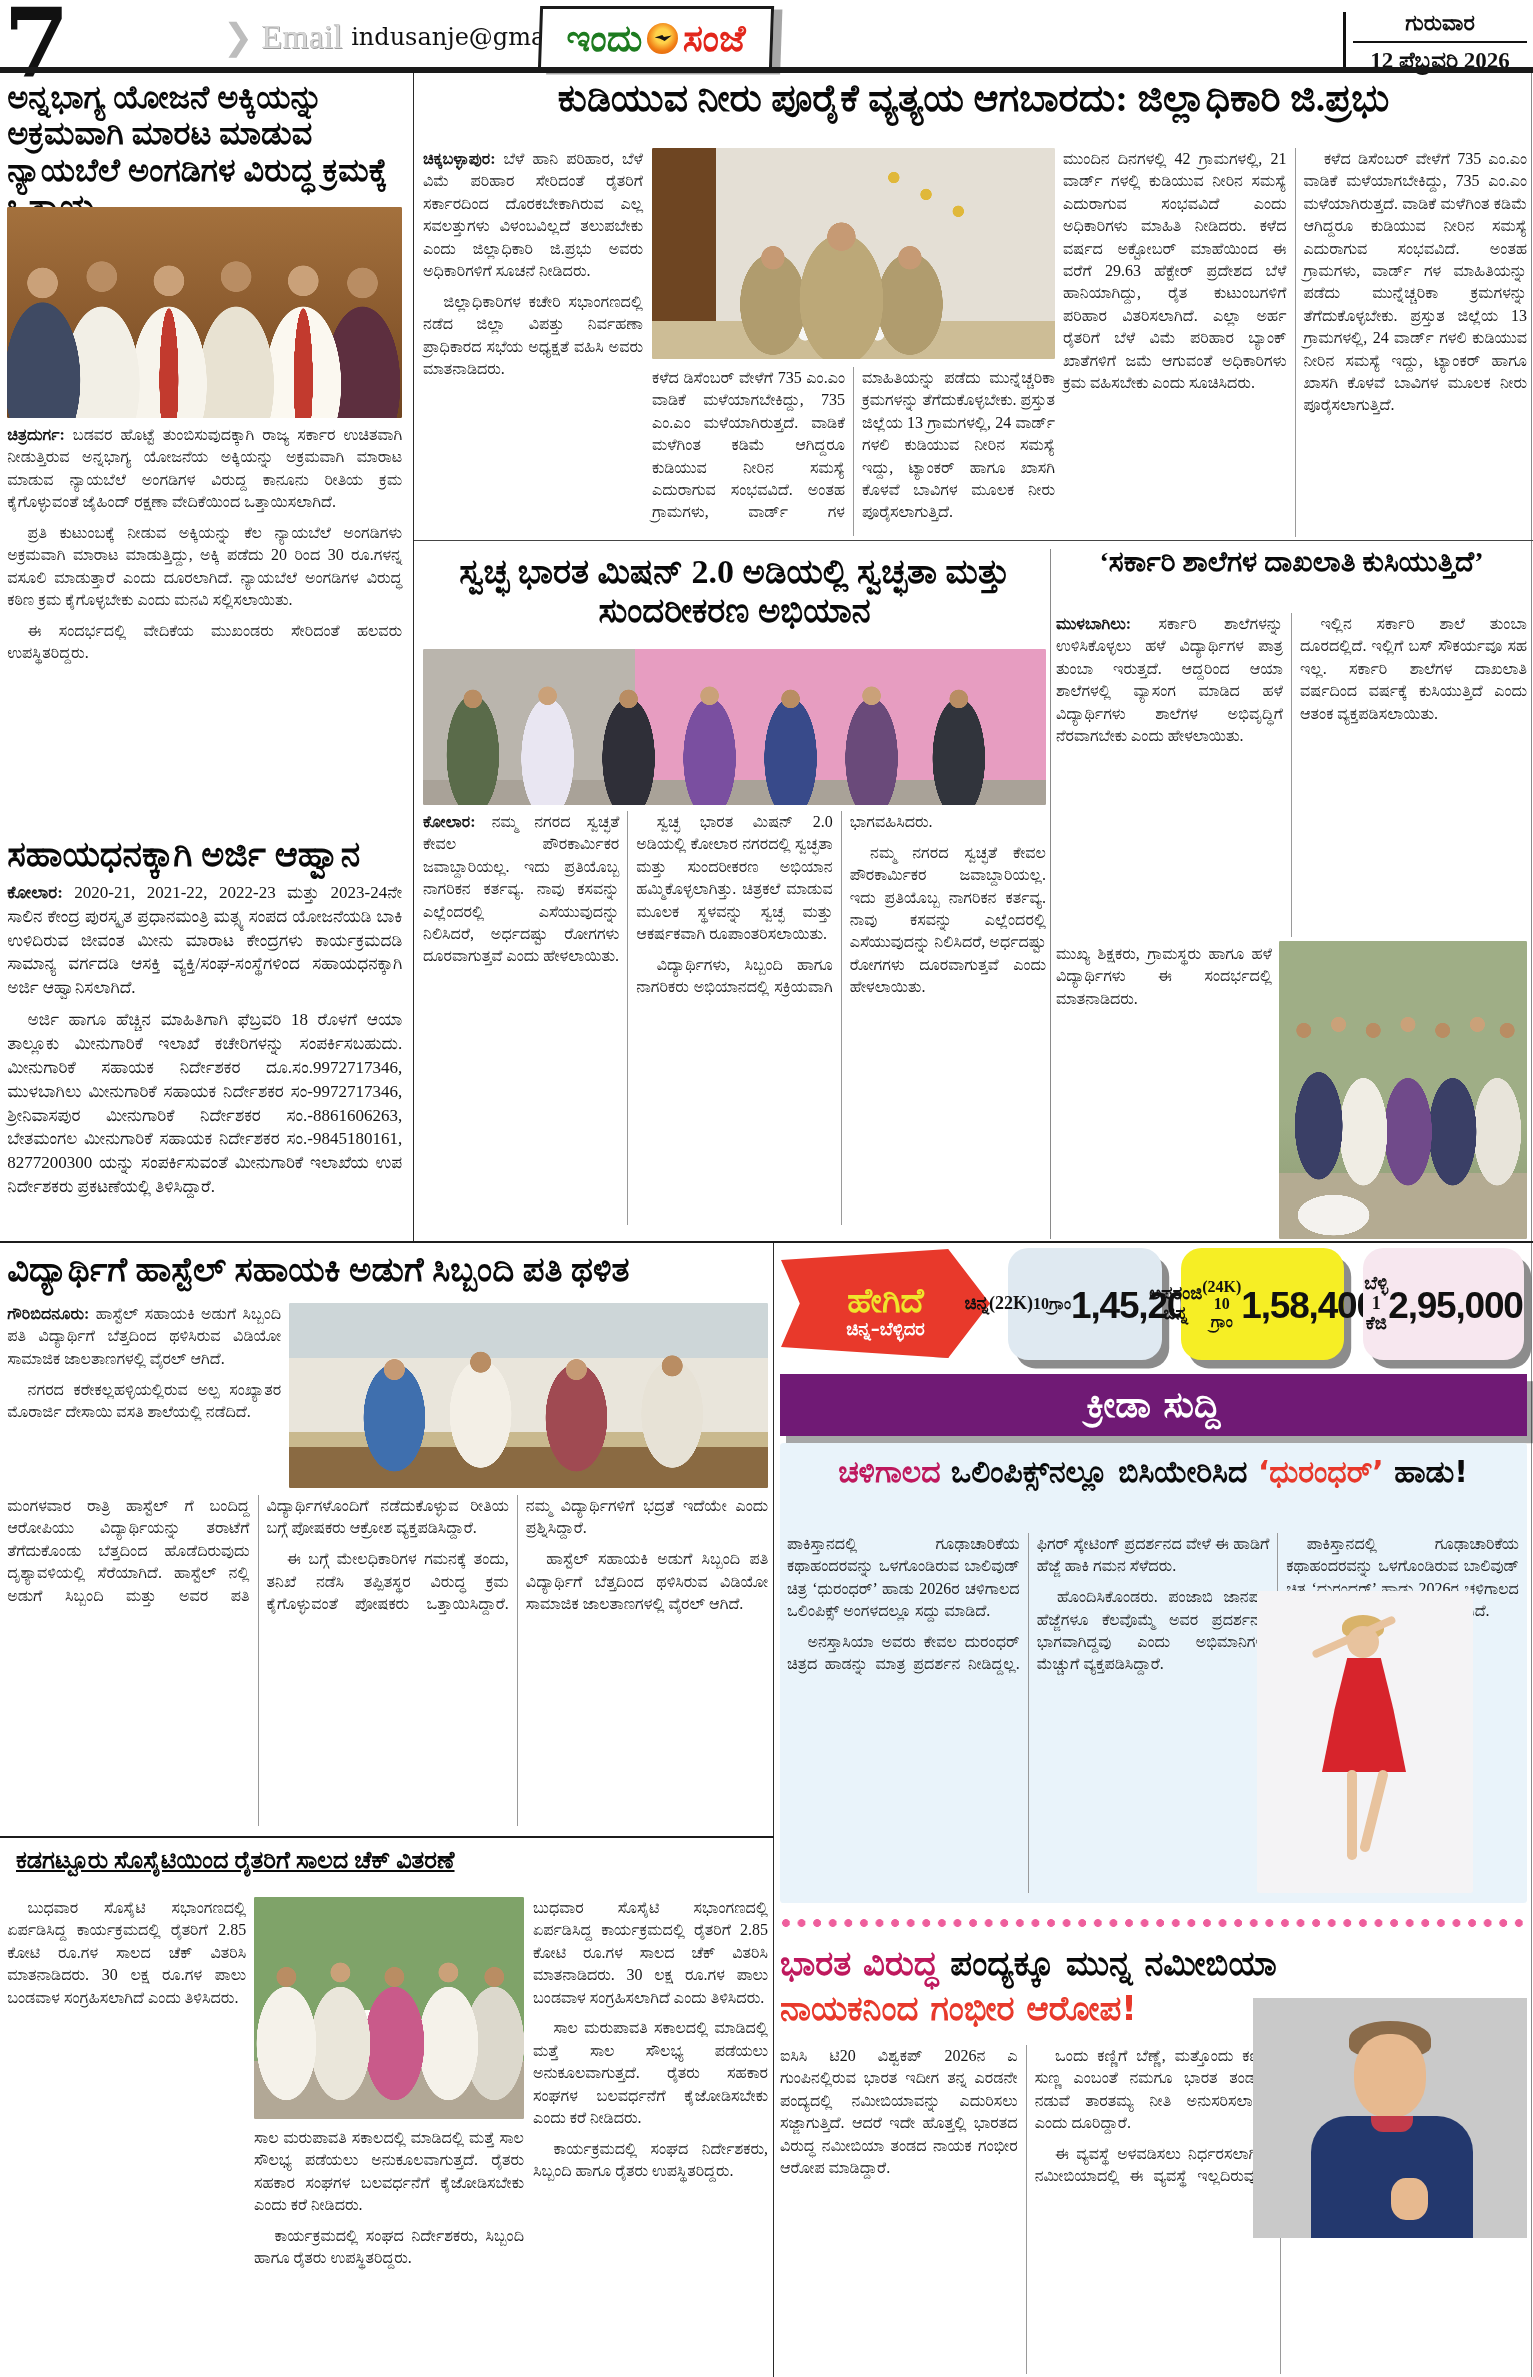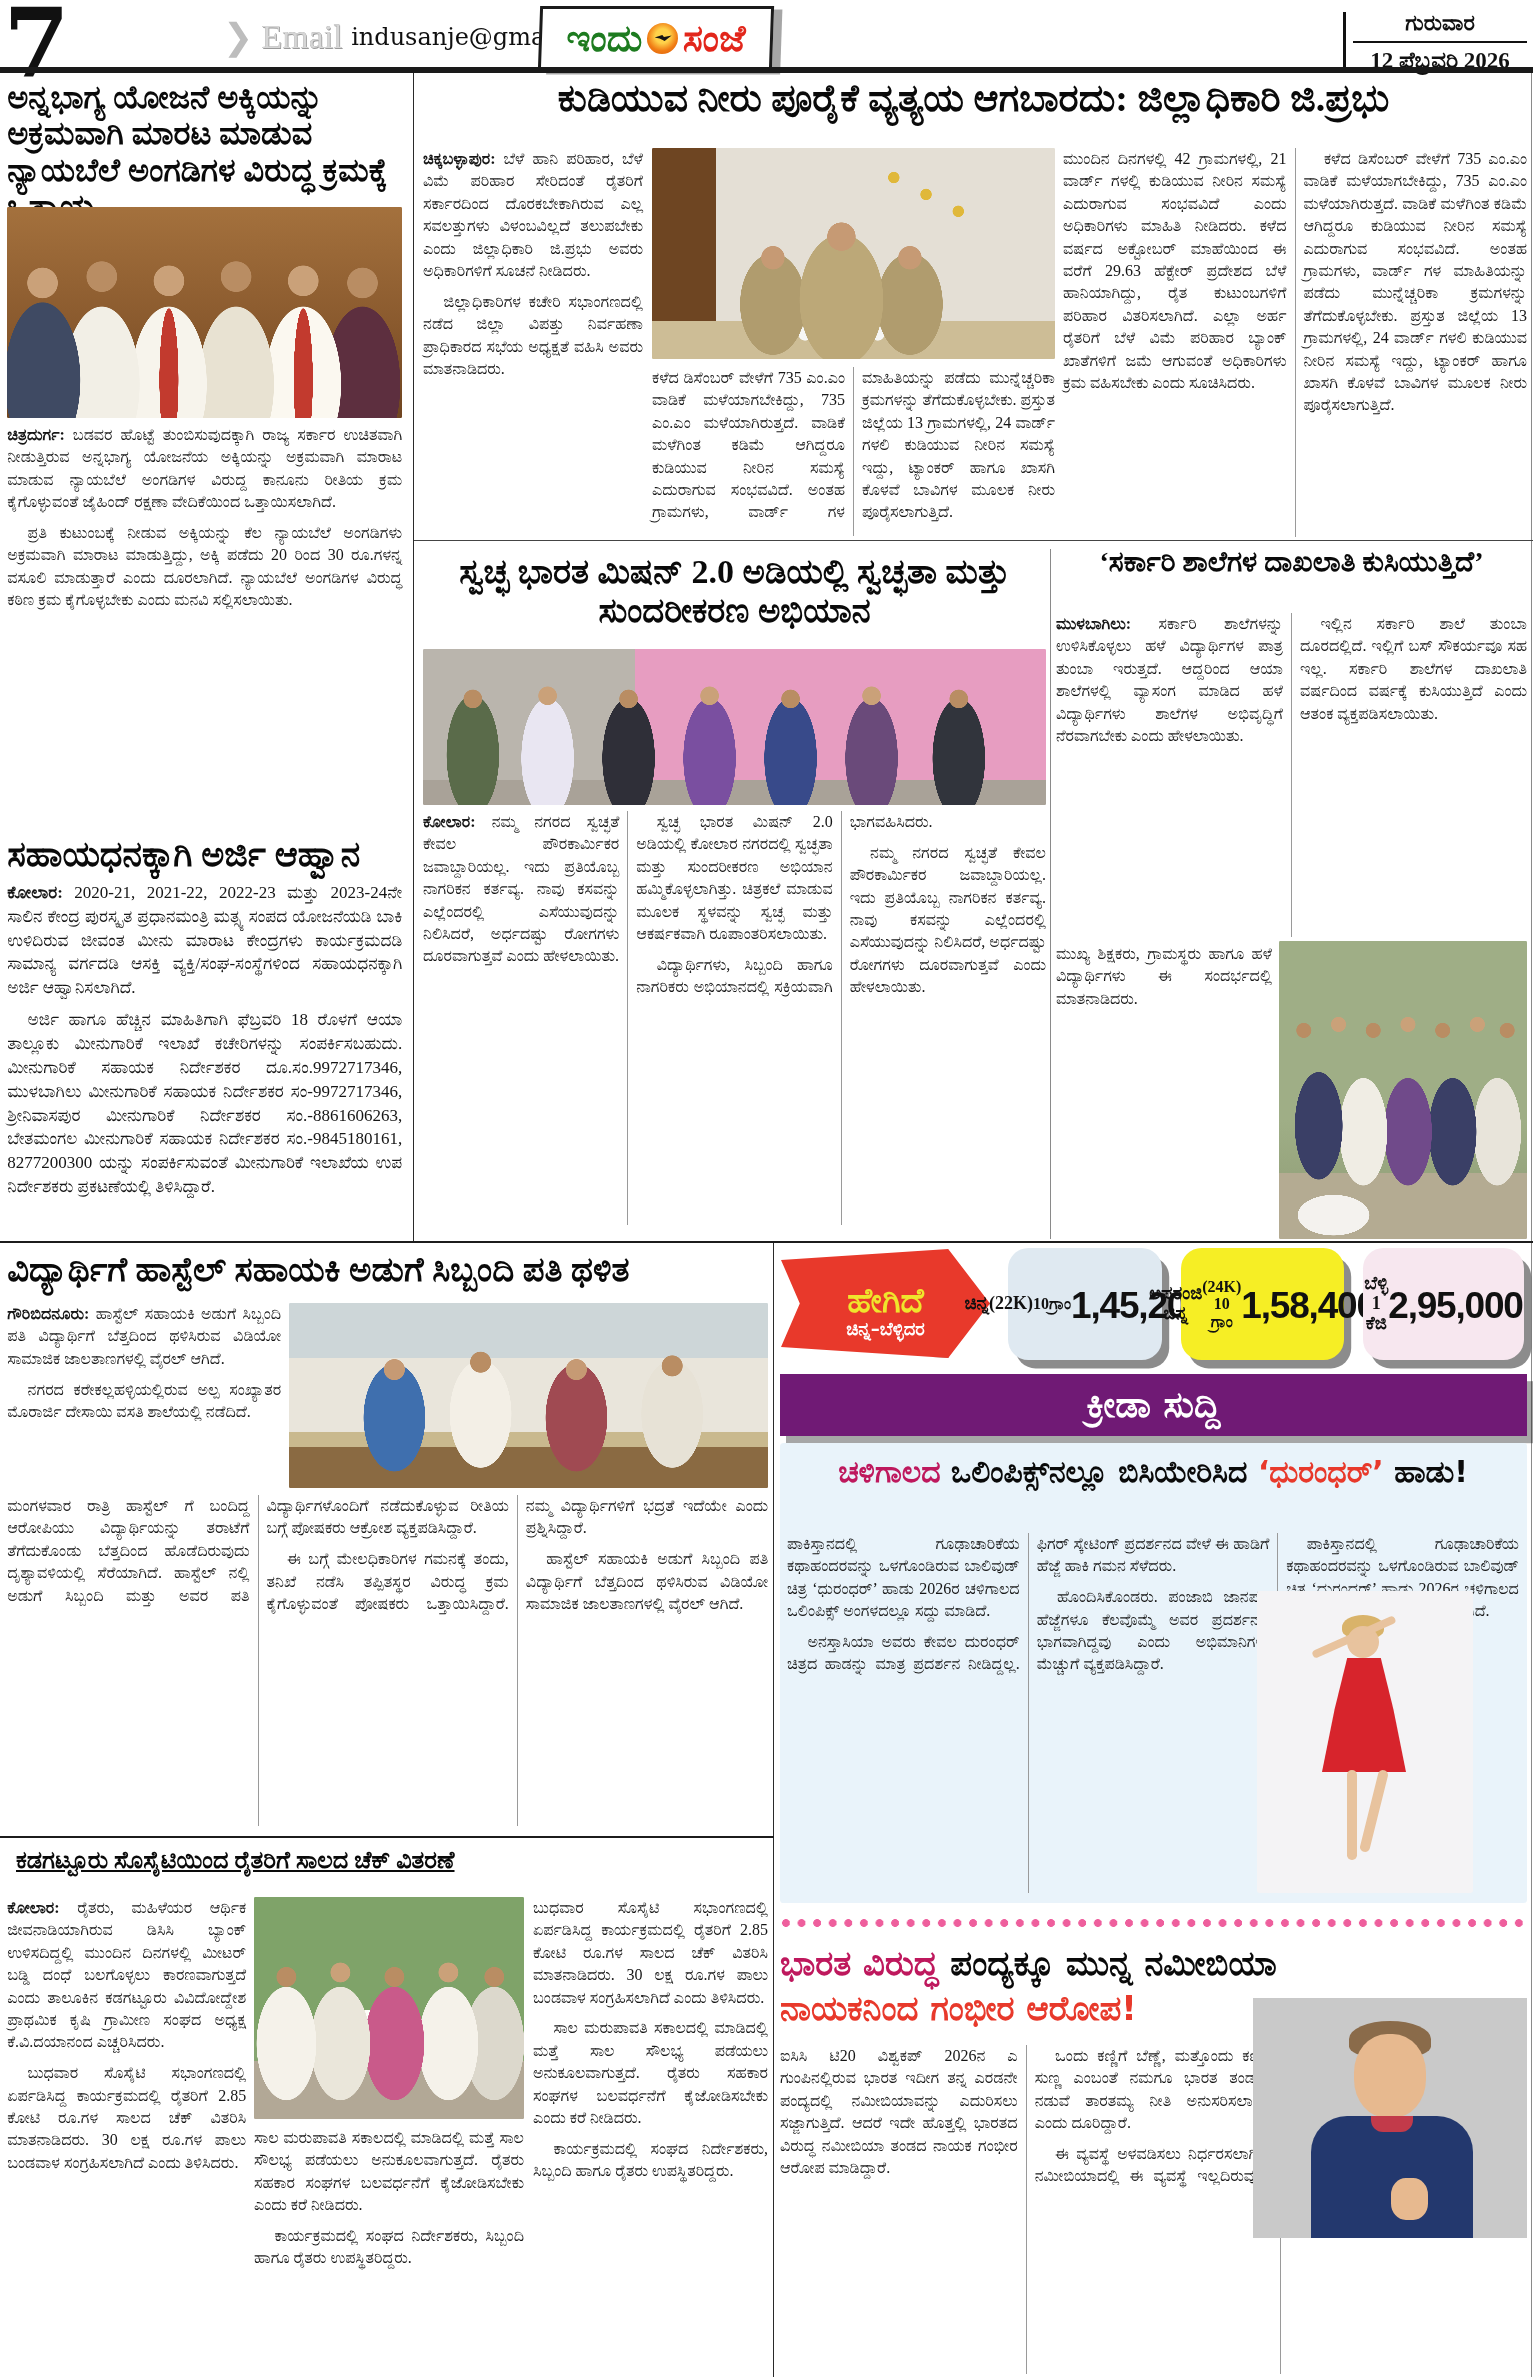--- a/index.html
+++ b/index.html
@@ -248,20 +248,21 @@
   <div class="abs vrule light" id="vr4"></div>
   <div class="abs hrule thin" id="hr1"></div>
   <div class="abs hrule" id="hr2"></div>
   <div class="abs hrule" id="hr3"></div>
 
   <div class="abs hl" id="a1-hl">ಅನ್ನಭಾಗ್ಯ ಯೋಜನೆ ಅಕ್ಕಿಯನ್ನು ಅಕ್ರಮವಾಗಿ ಮಾರಟ ಮಾಡುವ ನ್ಯಾಯಬೆಲೆ ಅಂಗಡಿಗಳ ವಿರುದ್ಧ ಕ್ರಮಕ್ಕೆ ಒತ್ತಾಯ</div>
   <div class="abs photo ph-anna" id="a1-photo"></div>
   <div class="abs bodytxt" id="a1-body">
     <p class="first"><span class="dl">ಚಿತ್ರದುರ್ಗ:</span> <span>ಬಡವರ ಹೊಟ್ಟೆ ತುಂಬಿಸುವುದಕ್ಕಾಗಿ ರಾಜ್ಯ ಸರ್ಕಾರ ಉಚಿತವಾಗಿ ನೀಡುತ್ತಿರುವ ಅನ್ನಭಾಗ್ಯ ಯೋಜನೆಯ ಅಕ್ಕಿಯನ್ನು ಅಕ್ರಮವಾಗಿ ಮಾರಾಟ ಮಾಡುವ ನ್ಯಾಯಬೆಲೆ ಅಂಗಡಿಗಳ ವಿರುದ್ದ ಕಾನೂನು ರೀತಿಯ ಕ್ರಮ ಕೈಗೊಳ್ಳುವಂತೆ ಜೈಹಿಂದ್ ರಕ್ಷಣಾ ವೇದಿಕೆಯಿಂದ ಒತ್ತಾಯಿಸಲಾಗಿದೆ.</span></p>
     <p>ಪ್ರತಿ ಕುಟುಂಬಕ್ಕೆ ನೀಡುವ ಅಕ್ಕಿಯನ್ನು ಕೆಲ ನ್ಯಾಯಬೆಲೆ ಅಂಗಡಿಗಳು ಅಕ್ರಮವಾಗಿ ಮಾರಾಟ ಮಾಡುತ್ತಿದ್ದು, ಅಕ್ಕಿ ಪಡೆದು 20 ರಿಂದ 30 ರೂ.ಗಳನ್ನ ವಸೂಲಿ ಮಾಡುತ್ತಾರೆ ಎಂದು ದೂರಲಾಗಿದೆ. ನ್ಯಾಯಬೆಲೆ ಅಂಗಡಿಗಳ ವಿರುದ್ಧ ಕಠಿಣ ಕ್ರಮ ಕೈಗೊಳ್ಳಬೇಕು ಎಂದು ಮನವಿ ಸಲ್ಲಿಸಲಾಯಿತು.</p>
+    <p>ಈ ಸಂದರ್ಭದಲ್ಲಿ ವೇದಿಕೆಯ ಮುಖಂಡರು ಸೇರಿದಂತೆ ಹಲವರು ಉಪಸ್ಥಿತರಿದ್ದರು.</p>
   </div>
 
   <div class="abs hl" id="a2-hl">ಸಹಾಯಧನಕ್ಕಾಗಿ ಅರ್ಜಿ ಆಹ್ವಾನ</div>
   <div class="abs bodytxt" id="a2-body">
     <p class="first"><span class="dl">ಕೋಲಾರ:</span> <span>2020-21, 2021-22, 2022-23 ಮತ್ತು 2023-24ನೇ ಸಾಲಿನ ಕೇಂದ್ರ ಪುರಸ್ಕೃತ ಪ್ರಧಾನಮಂತ್ರಿ ಮತ್ಸ್ಯ ಸಂಪದ ಯೋಜನೆಯಡಿ ಬಾಕಿ ಉಳಿದಿರುವ ಜೀವಂತ ಮೀನು ಮಾರಾಟ ಕೇಂದ್ರಗಳು ಕಾರ್ಯಕ್ರಮದಡಿ ಸಾಮಾನ್ಯ ವರ್ಗದಡಿ ಆಸಕ್ತಿ ವ್ಯಕ್ತಿ/ಸಂಘ-ಸಂಸ್ಥೆಗಳಿಂದ ಸಹಾಯಧನಕ್ಕಾಗಿ ಅರ್ಜಿ ಆಹ್ವಾನಿಸಲಾಗಿದೆ.</span></p>
     <p>ಅರ್ಜಿ ಹಾಗೂ ಹೆಚ್ಚಿನ ಮಾಹಿತಿಗಾಗಿ ಫೆಬ್ರವರಿ 18 ರೊಳಗೆ ಆಯಾ ತಾಲ್ಲೂಕು ಮೀನುಗಾರಿಕೆ ಇಲಾಖೆ ಕಚೇರಿಗಳನ್ನು ಸಂಪರ್ಕಿಸಬಹುದು. ಮೀನುಗಾರಿಕೆ ಸಹಾಯಕ ನಿರ್ದೇಶಕರ ದೂ.ಸಂ.9972717346, ಮುಳಬಾಗಿಲು ಮೀನುಗಾರಿಕೆ ಸಹಾಯಕ ನಿರ್ದೇಶಕರ ಸಂ-9972717346, ಶ್ರೀನಿವಾಸಪುರ ಮೀನುಗಾರಿಕೆ ನಿರ್ದೇಶಕರ ಸಂ.-8861606263, ಬೇತಮಂಗಲ ಮೀನುಗಾರಿಕೆ ಸಹಾಯಕ ನಿರ್ದೇಶಕರ ಸಂ.-9845180161, 8277200300 ಯನ್ನು ಸಂಪರ್ಕಿಸುವಂತೆ ಮೀನುಗಾರಿಕೆ ಇಲಾಖೆಯ ಉಪ ನಿರ್ದೇಶಕರು ಪ್ರಕಟಣೆಯಲ್ಲಿ ತಿಳಿಸಿದ್ದಾರೆ.</p>
   </div>
 
   <div class="abs hl" id="a3-hl">ಕುಡಿಯುವ ನೀರು ಪೂರೈಕೆ ವ್ಯತ್ಯಯ ಆಗಬಾರದು: ಜಿಲ್ಲಾಧಿಕಾರಿ ಜಿ.ಪ್ರಭು</div>
   <div class="abs bodytxt" id="a3-col1">
@@ -303,21 +304,20 @@
   </div>
   <div class="abs photo ph-hostel" id="a6-photo"></div>
   <div class="abs bodytxt cols3" id="a6-body">
     <p class="first">ಮಂಗಳವಾರ ರಾತ್ರಿ ಹಾಸ್ಟೆಲ್ ಗೆ ಬಂದಿದ್ದ ಆರೋಪಿಯು ವಿದ್ಯಾರ್ಥಿಯನ್ನು ತರಾಟೆಗೆ ತೆಗೆದುಕೊಂಡು ಬೆತ್ತದಿಂದ ಹೊಡೆದಿರುವುದು ದೃಶ್ಯಾವಳಿಯಲ್ಲಿ ಸೆರೆಯಾಗಿದೆ. ಹಾಸ್ಟೆಲ್ ನಲ್ಲಿ ಅಡುಗೆ ಸಿಬ್ಬಂದಿ ಮತ್ತು ಅವರ ಪತಿ ವಿದ್ಯಾರ್ಥಿಗಳೊಂದಿಗೆ ನಡೆದುಕೊಳ್ಳುವ ರೀತಿಯ ಬಗ್ಗೆ ಪೋಷಕರು ಆಕ್ರೋಶ ವ್ಯಕ್ತಪಡಿಸಿದ್ದಾರೆ.</p>
     <p>ಈ ಬಗ್ಗೆ ಮೇಲಧಿಕಾರಿಗಳ ಗಮನಕ್ಕೆ ತಂದು, ತನಿಖೆ ನಡೆಸಿ ತಪ್ಪಿತಸ್ಥರ ವಿರುದ್ಧ ಕ್ರಮ ಕೈಗೊಳ್ಳುವಂತೆ ಪೋಷಕರು ಒತ್ತಾಯಿಸಿದ್ದಾರೆ. ನಮ್ಮ ವಿದ್ಯಾರ್ಥಿಗಳಿಗೆ ಭದ್ರತೆ ಇದೆಯೇ ಎಂದು ಪ್ರಶ್ನಿಸಿದ್ದಾರೆ.</p>
     <p>ಹಾಸ್ಟೆಲ್ ಸಹಾಯಕಿ ಅಡುಗೆ ಸಿಬ್ಬಂದಿ ಪತಿ ವಿದ್ಯಾರ್ಥಿಗೆ ಬೆತ್ತದಿಂದ ಥಳಿಸಿರುವ ವಿಡಿಯೋ ಸಾಮಾಜಿಕ ಜಾಲತಾಣಗಳಲ್ಲಿ ವೈರಲ್ ಆಗಿದೆ.</p>
   </div>
 
   <div class="abs hl" id="a7-hl">ಕಡಗಟ್ಟೂರು ಸೊಸೈಟಿಯಿಂದ ರೈತರಿಗೆ ಸಾಲದ ಚೆಕ್ ವಿತರಣೆ</div>
   <div class="abs bodytxt" id="a7-col1">
-    <p class="first"><span class="dl">ಕೋಲಾರ:</span> <span>ರೈತರು, ಮಹಿಳೆಯರ ಆರ್ಥಿಕ ಜೀವನಾಡಿಯಾಗಿರುವ ಡಿಸಿಸಿ ಬ್ಯಾಂಕ್ ಉಳಿಸದಿದ್ದಲ್ಲಿ ಮುಂದಿನ ದಿನಗಳಲ್ಲಿ ಮೀಟರ್ ಬಡ್ಡಿ ದಂಧೆ ಬಲಗೊಳ್ಳಲು ಕಾರಣವಾಗುತ್ತದೆ ಎಂದು ತಾಲೂಕಿನ ಕಡಗಟ್ಟೂರು ವಿವಿದೋದ್ದೇಶ ಪ್ರಾಥಮಿಕ ಕೃಷಿ ಗ್ರಾಮೀಣ ಸಂಘದ ಅಧ್ಯಕ್ಷ ಕೆ.ವಿ.ದಯಾನಂದ ಎಚ್ಚರಿಸಿದರು.</span></p>
     <p>ಬುಧವಾರ ಸೊಸೈಟಿ ಸಭಾಂಗಣದಲ್ಲಿ ಏರ್ಪಡಿಸಿದ್ದ ಕಾರ್ಯಕ್ರಮದಲ್ಲಿ ರೈತರಿಗೆ 2.85 ಕೋಟಿ ರೂ.ಗಳ ಸಾಲದ ಚೆಕ್ ವಿತರಿಸಿ ಮಾತನಾಡಿದರು. 30 ಲಕ್ಷ ರೂ.ಗಳ ಪಾಲು ಬಂಡವಾಳ ಸಂಗ್ರಹಿಸಲಾಗಿದೆ ಎಂದು ತಿಳಿಸಿದರು.</p>
   </div>
   <div class="abs photo ph-cheque" id="a7-photo"></div>
   <div class="abs bodytxt" id="a7-mid">
     <p class="first">ಸಾಲ ಮರುಪಾವತಿ ಸಕಾಲದಲ್ಲಿ ಮಾಡಿದಲ್ಲಿ ಮತ್ತೆ ಸಾಲ ಸೌಲಭ್ಯ ಪಡೆಯಲು ಅನುಕೂಲವಾಗುತ್ತದೆ. ರೈತರು ಸಹಕಾರ ಸಂಘಗಳ ಬಲವರ್ಧನೆಗೆ ಕೈಜೋಡಿಸಬೇಕು ಎಂದು ಕರೆ ನೀಡಿದರು.</p>
     <p>ಕಾರ್ಯಕ್ರಮದಲ್ಲಿ ಸಂಘದ ನಿರ್ದೇಶಕರು, ಸಿಬ್ಬಂದಿ ಹಾಗೂ ರೈತರು ಉಪಸ್ಥಿತರಿದ್ದರು.</p>
   </div>
   <div class="abs bodytxt" id="a7-col3">
     <p class="first">ಬುಧವಾರ ಸೊಸೈಟಿ ಸಭಾಂಗಣದಲ್ಲಿ ಏರ್ಪಡಿಸಿದ್ದ ಕಾರ್ಯಕ್ರಮದಲ್ಲಿ ರೈತರಿಗೆ 2.85 ಕೋಟಿ ರೂ.ಗಳ ಸಾಲದ ಚೆಕ್ ವಿತರಿಸಿ ಮಾತನಾಡಿದರು. 30 ಲಕ್ಷ ರೂ.ಗಳ ಪಾಲು ಬಂಡವಾಳ ಸಂಗ್ರಹಿಸಲಾಗಿದೆ ಎಂದು ತಿಳಿಸಿದರು.</p>
     <p>ಸಾಲ ಮರುಪಾವತಿ ಸಕಾಲದಲ್ಲಿ ಮಾಡಿದಲ್ಲಿ ಮತ್ತೆ ಸಾಲ ಸೌಲಭ್ಯ ಪಡೆಯಲು ಅನುಕೂಲವಾಗುತ್ತದೆ. ರೈತರು ಸಹಕಾರ ಸಂಘಗಳ ಬಲವರ್ಧನೆಗೆ ಕೈಜೋಡಿಸಬೇಕು ಎಂದು ಕರೆ ನೀಡಿದರು.</p>

